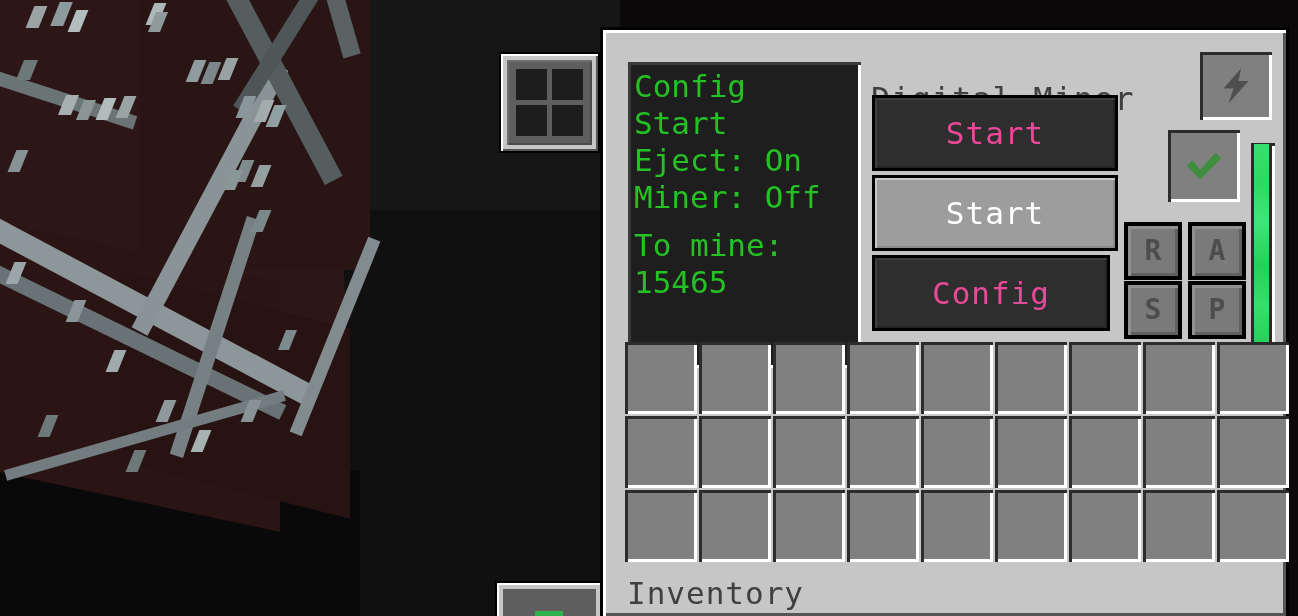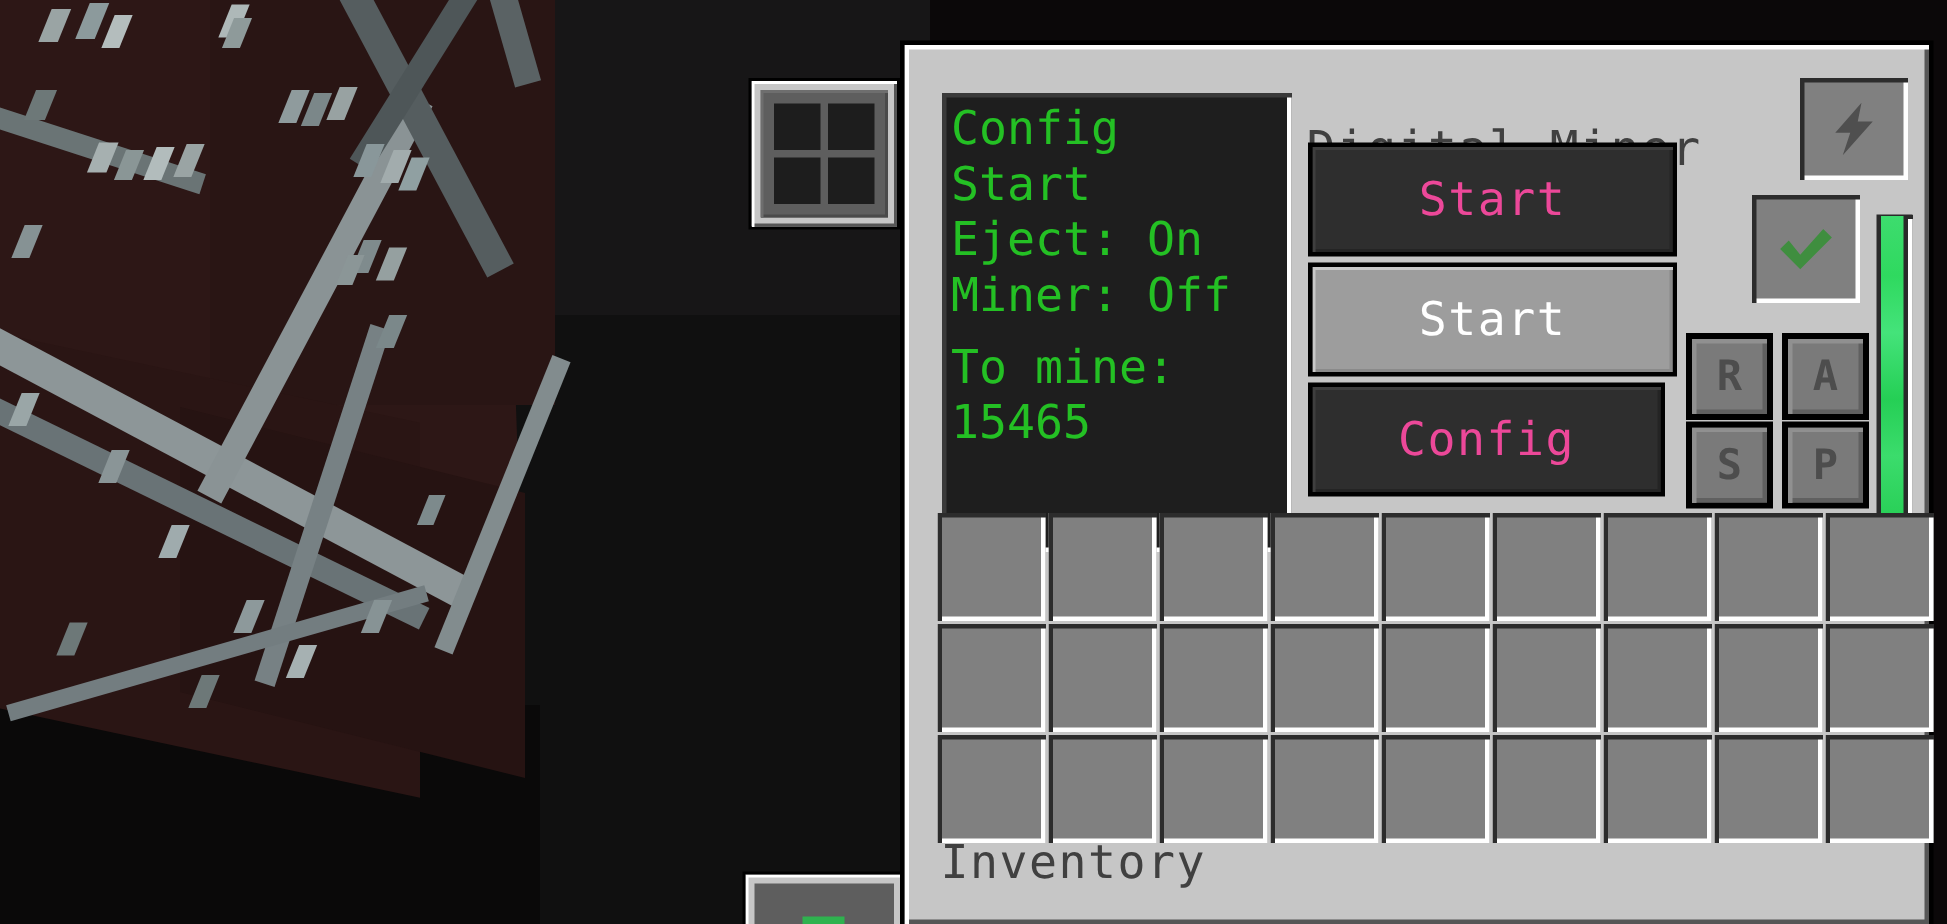--- a/index.html
+++ b/index.html
@@ -140,21 +140,21 @@
   .slot{
     background:#808080;
     box-shadow:
       inset  3px  3px 0 0 #2c2c2c,
       inset -3px -3px 0 0 #ffffff;
     box-sizing:border-box;
   }
 
   
   #inv-label{
-    position:absolute;left:24px;top:527px;
+    position:absolute;left:24px;top:545px;
     color:#404040;font-size:31px;letter-spacing:1px;white-space:nowrap;text-align:center;
   }
 
   
   #bottom-btn{
     position:absolute;left:497px;top:583px;width:105px;height:40px;
     background:#c6c6c6;
     box-shadow:
       inset  2px  2px 0 0 #ffffff,
       inset -2px -2px 0 0 #555555,

